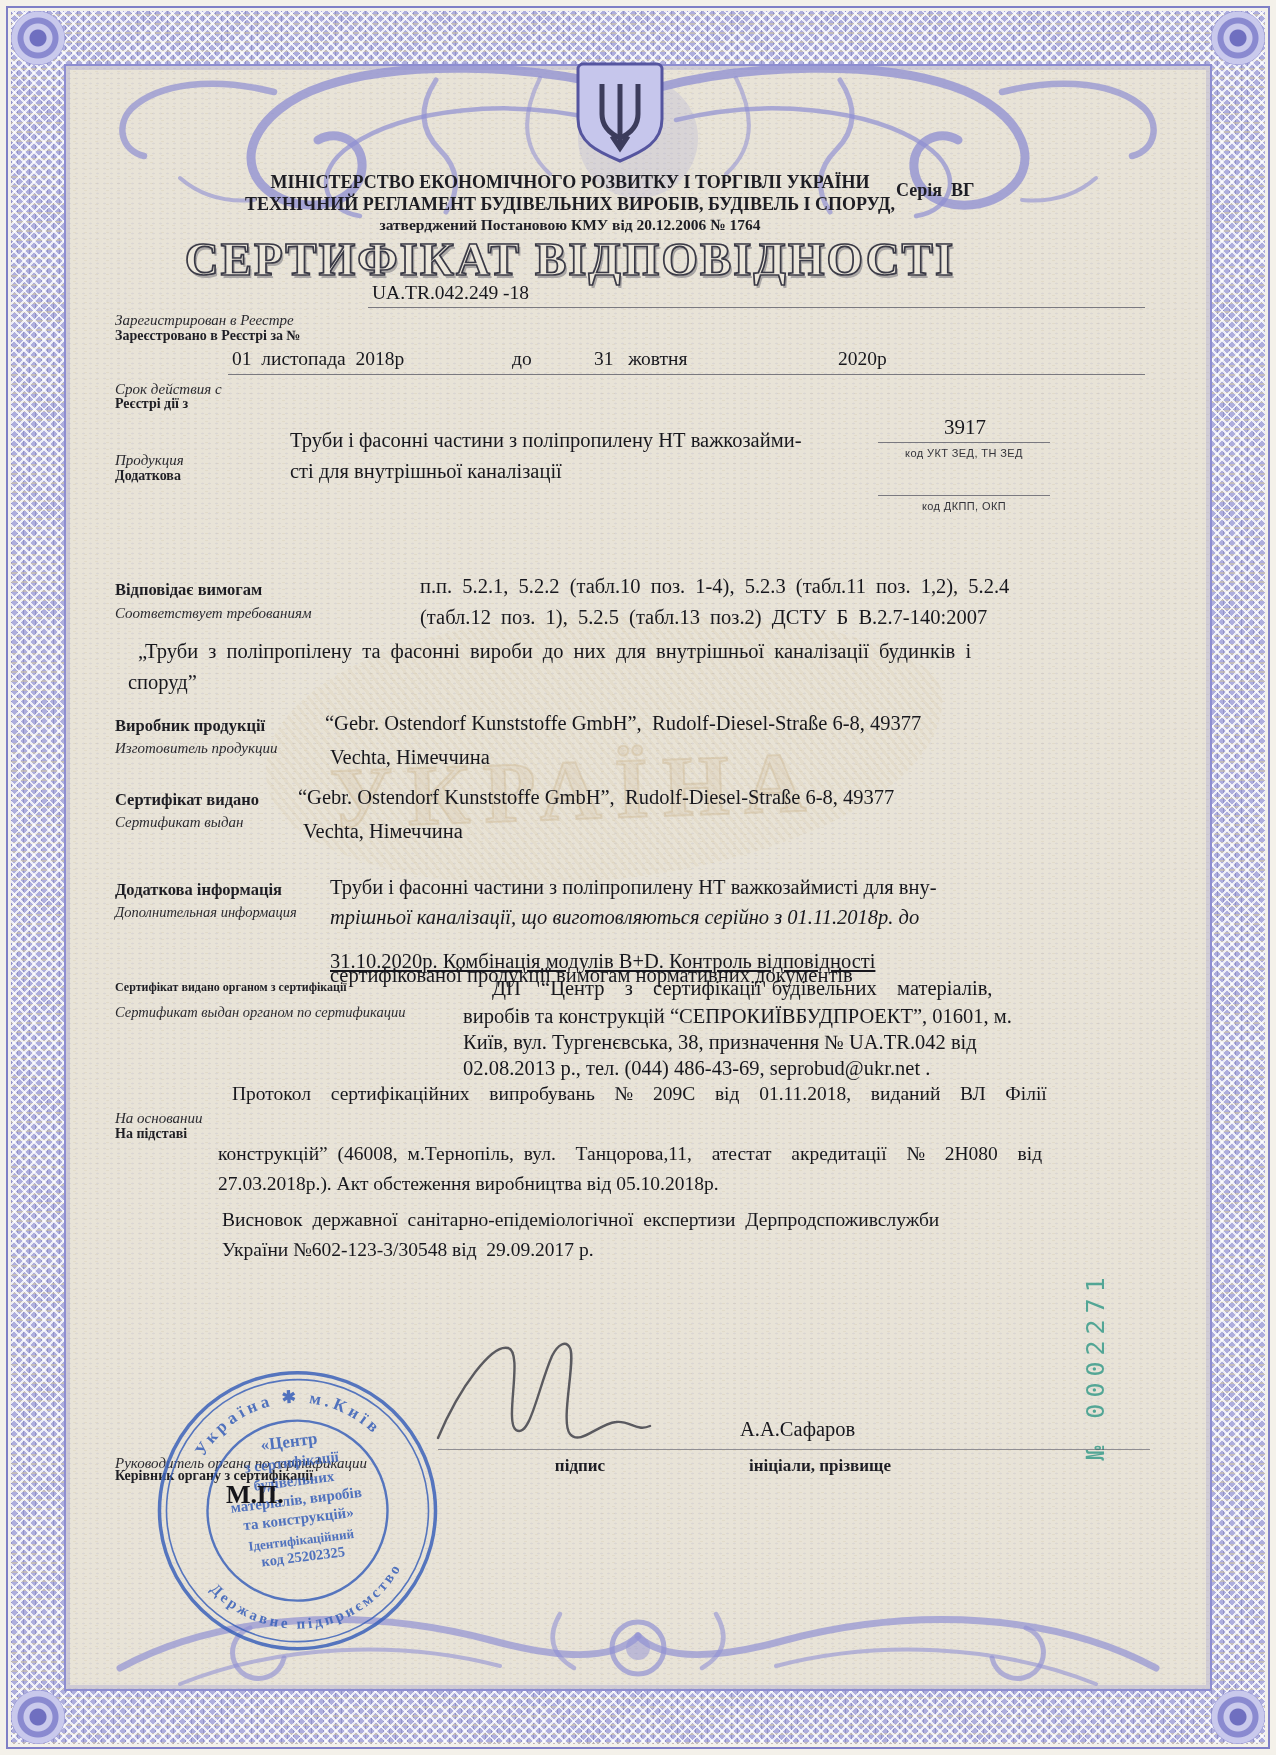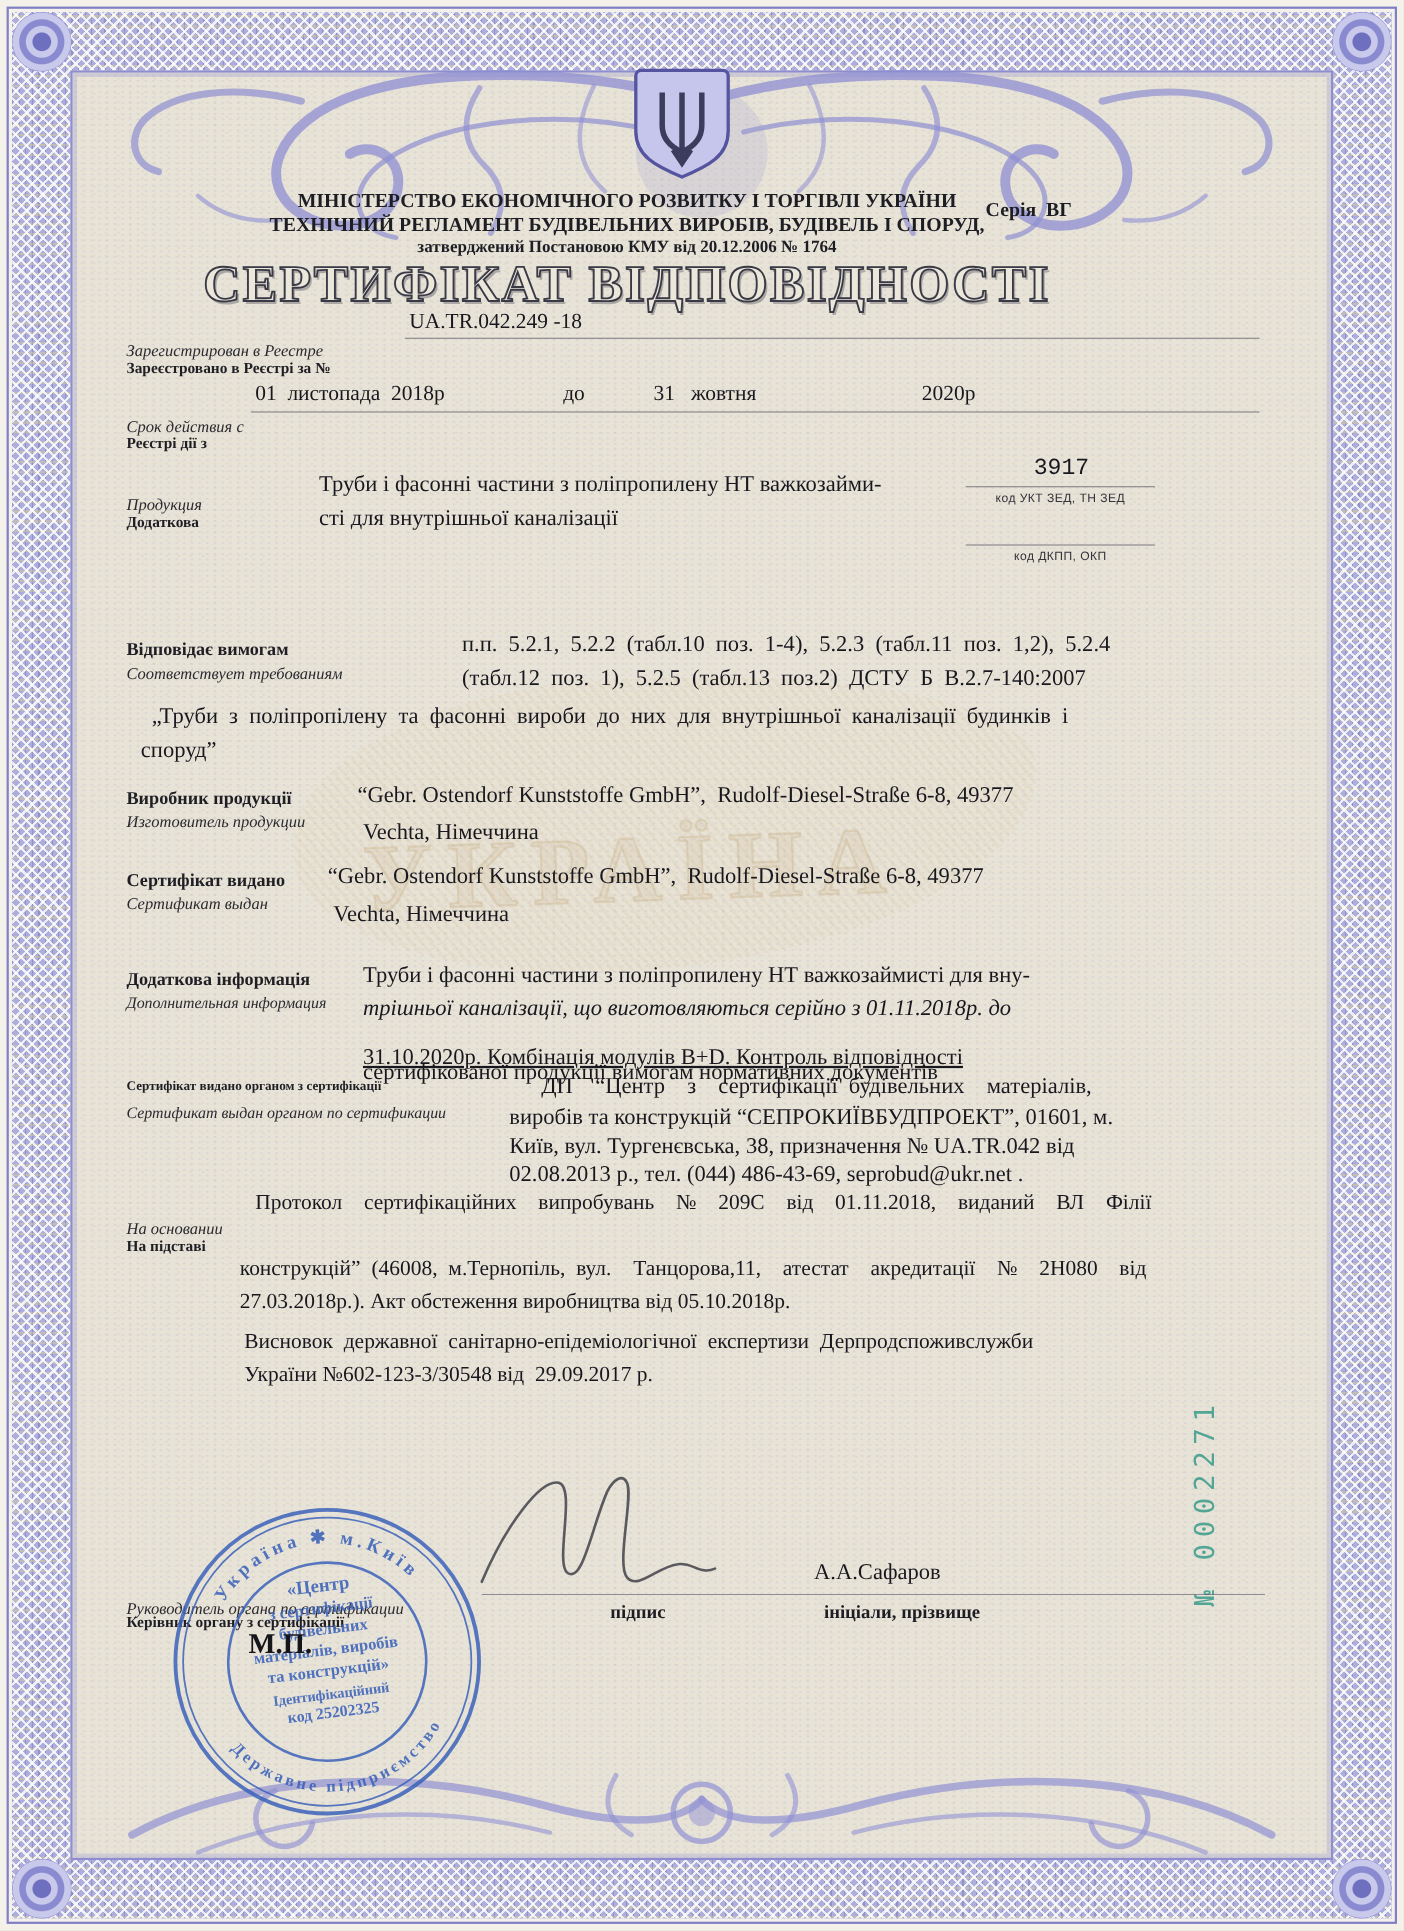--- a/index.html
+++ b/index.html
@@ -43,21 +43,21 @@
   .val.lg{font-size:20.5px;}
   .val.ws{word-spacing:5px;}
   .uline{position:absolute;height:0;border-bottom:1.5px solid rgba(85,85,98,.75);}
   .hdr{position:absolute;left:130px;width:880px;text-align:center;font-weight:bold;color:#1d1d24;}
   .cert-title{position:absolute;left:110px;top:232px;width:920px;text-align:center;
     font-weight:bold;font-size:47px;letter-spacing:2px;color:#ece7db;
     -webkit-text-stroke:1.7px #3a3a46;
     text-shadow:2px 2.5px 0 rgba(58,58,75,.35), -1px -1px 0 rgba(58,58,75,.18);}
   .series{position:absolute;left:896px;top:180px;width:130px;font-weight:bold;font-size:18px;color:#1d1d24;white-space:pre;}
   .code-cap{position:absolute;font-family:"Liberation Sans",sans-serif;font-size:11px;letter-spacing:.4px;color:#33333a;text-align:center;}
-  .code-val{position:absolute;font-size:21px;color:#17171d;text-align:center;font-family:Liberation Mono, monospace;}
+  .code-val{position:absolute;font-size:21px;color:#17171d;text-align:center;}
 
   
   .sig-svg{position:absolute;left:420px;top:1326px;}
   .stamp{position:absolute;left:138px;top:1362px;transform:rotate(-7deg);}
   .mp{position:absolute;left:226px;top:1480px;font-weight:bold;font-size:26px;color:#15151a;}
   .serial{position:absolute;left:992px;top:1352px;width:206px;height:28px;transform:rotate(-90deg);
     transform-origin:center;font-family:"DejaVu Sans Mono",monospace;font-size:25px;letter-spacing:6px;
     color:#43a08f;text-align:center;opacity:.9;}
   .caption{position:absolute;font-weight:bold;font-size:17px;color:#1d1d24;text-align:center;white-space:pre;}
 </style>

